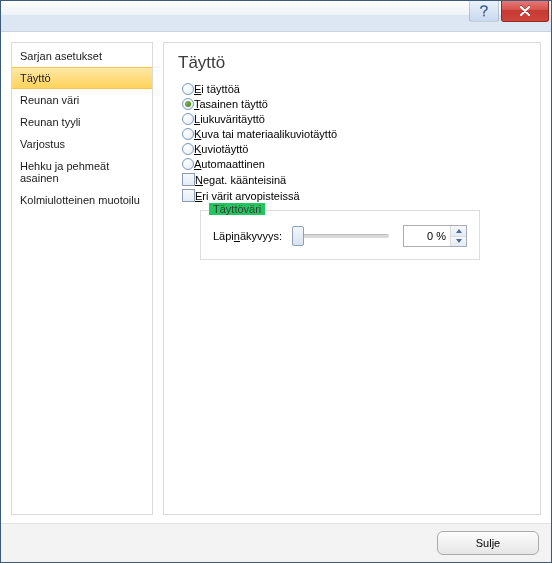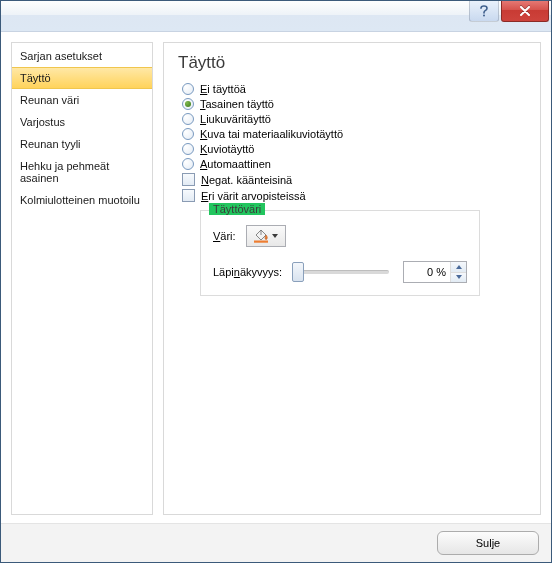--- a/index.html
+++ b/index.html
@@ -100,21 +100,20 @@
   }
   .main h2 {
     margin: 0 0 10px 0;
     font-weight: normal;
     font-size: 17px;
     color: #3b3b3b;
   }
   .opt-row {
     display: flex;
     align-items: center;
-    gap: 6px;
     margin: 3px 0;
     padding-left: 4px;
   }
   .radio {
     width: 12px; height: 12px;
     border: 1px solid #7a9ac0;
     border-radius: 50%;
     background: radial-gradient(circle at 30% 30%, #fff, #e4ecf5);
     display: flex; align-items: center; justify-content: center;
     box-sizing: border-box;
@@ -297,24 +296,24 @@
       <div class="item">
         <span>Sarjan asetukset</span>
       </div>
       <div class="item selected">
         <span>Täyttö</span>
       </div>
       <div class="item">
         <span>Reunan väri</span>
       </div>
       <div class="item">
+        <span>Reunan tyyli</span>
+      </div>
+      <div class="item">
         <span>Varjostus</span>
-      </div>
-      <div class="item">
-        <span>Reunan tyyli</span>
       </div>
       <div class="item">
         <span>Hehku ja pehmeät asainen</span>
       </div>
       <div class="item">
         <span>Kolmiulotteinen muotoilu</span>
       </div>
     </div>
 
     <div class="main">
@@ -349,34 +348,20 @@
         <span class="opt-label"><span class="ul">N</span><span>egat. käänteisinä</span></span>
       </div>
       <div class="opt-row">
         <span class="checkbox"></span>
         <span class="opt-label"><span class="ul">E</span><span>ri värit arvopisteissä</span></span>
       </div>
 
       <div class="groupbox">
         <span class="legend">Täyttöväri</span>
 
-        <div class="color-row">
-          <span class="opt-label"><span class="ul">V</span><span>äri:</span></span>
-          <div class="color-btn">
-            <span class="bucket">
-              <svg width="16" height="14" viewBox="0 0 16 14">
-                <path d="M3 6 L8 1 L13 6 L8 11 Z" fill="#f2f2f2" stroke="#6b6b6b" stroke-width="0.8"></path>
-                <path d="M8 1 L8 6" stroke="#6b6b6b" stroke-width="0.8"></path>
-                <path d="M13 6 Q15 8 14 10 Q13 11 12.2 10 Q11.5 8.5 13 6 Z" fill="#ed7d31" stroke="#b85a1f" stroke-width="0.6"></path>
-                <rect x="1" y="11.5" width="14" height="2.2" fill="#ed7d31"></rect>
-              </svg>
-            </span>
-            <span class="dd-arrow"></span>
-          </div>
-        </div>
 
         <div class="trans-row">
           <span class="opt-label"><span>Läpi</span><span class="ul">n</span><span>äkyvyys:</span></span>
           <div class="slider">
             <div class="slider-track"></div>
             <div class="slider-thumb"></div>
           </div>
           <div class="spinner">
             <input type="text" value="0 %" style="">
             <div class="arrows">

